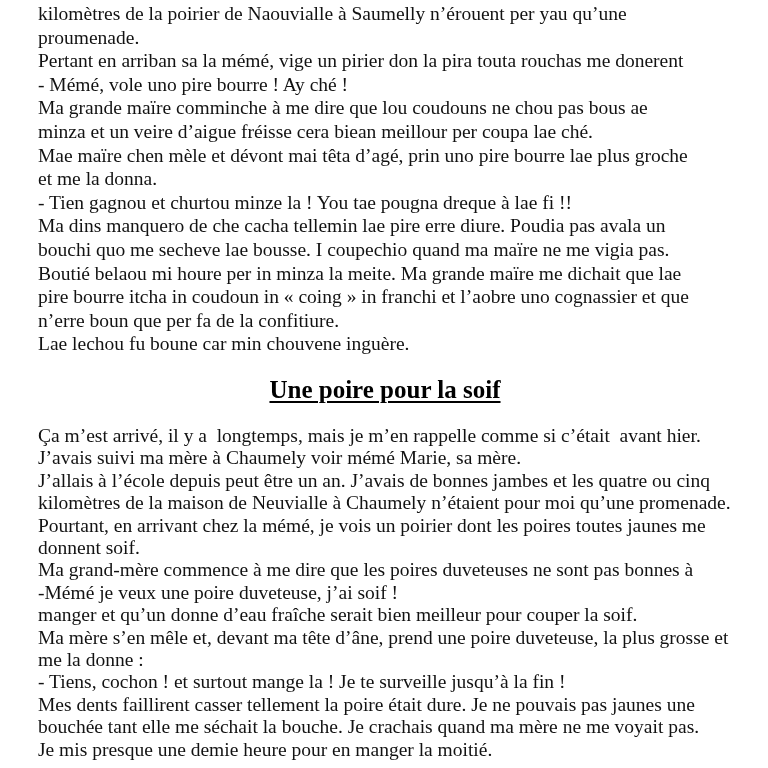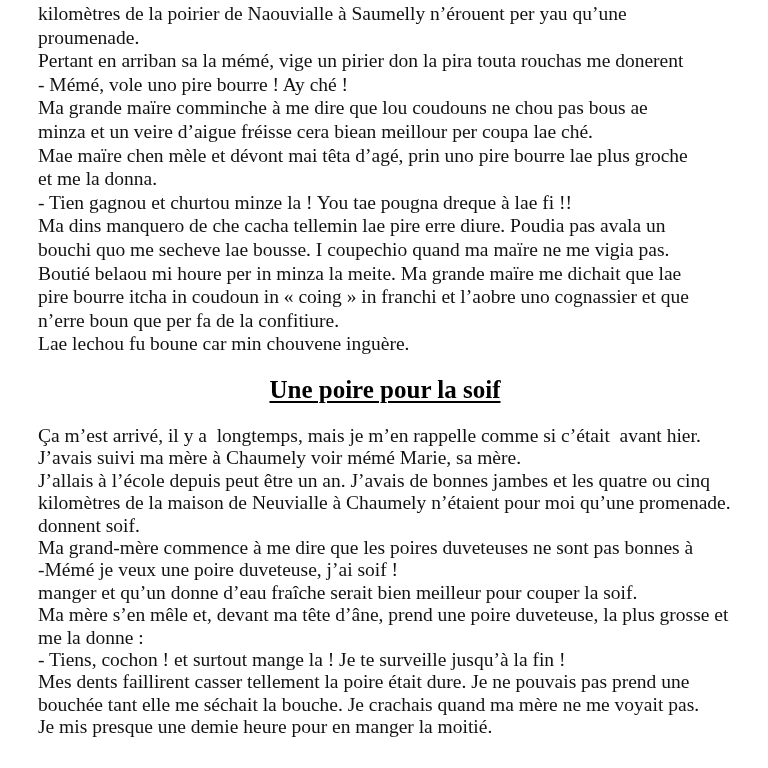--- a/index.html
+++ b/index.html
@@ -71,25 +71,26 @@
       <div class="line">Lae lechou fu boune car min chouvene inguère.</div>
     </div>
 
   <h1 class="story-title">Une poire pour la soif</h1>
 
   <div class="french">
       <div class="line">Ça m’est arrivé, il y a  longtemps, mais je m’en rappelle comme si c’était  avant hier.</div>
       <div class="line">J’avais suivi ma mère à Chaumely voir mémé Marie, sa mère.</div>
       <div class="line">J’allais à l’école depuis peut être un an. J’avais de bonnes jambes et les quatre ou cinq</div>
       <div class="line">kilomètres de la maison de Neuvialle à Chaumely n’étaient pour moi qu’une promenade.</div>
+      <div class="line">Pourtant, en arrivant chez la mémé, je vois un poirier dont les poires toutes jaunes me</div>
       <div class="line">donnent soif.</div>
       <div class="line">Ma grand-mère commence à me dire que les poires duveteuses ne sont pas bonnes à</div>
       <div class="line">-Mémé je veux une poire duveteuse, j’ai soif !</div>
       <div class="line">manger et qu’un donne d’eau fraîche serait bien meilleur pour couper la soif.</div>
       <div class="line">Ma mère s’en mêle et, devant ma tête d’âne, prend une poire duveteuse, la plus grosse et</div>
       <div class="line">me la donne :</div>
       <div class="line">- Tiens, cochon ! et surtout mange la ! Je te surveille jusqu’à la fin !</div>
-      <div class="line">Mes dents faillirent casser tellement la poire était dure. Je ne pouvais pas prend une</div>
+      <div class="line">Mes dents faillirent casser tellement la poire était dure. Je ne pouvais pas jaunes une</div>
       <div class="line">bouchée tant elle me séchait la bouche. Je crachais quand ma mère ne me voyait pas.</div>
       <div class="line">Je mis presque une demie heure pour en manger la moitié.</div>
     </div>
 
 </div>
 
 </body></html>

